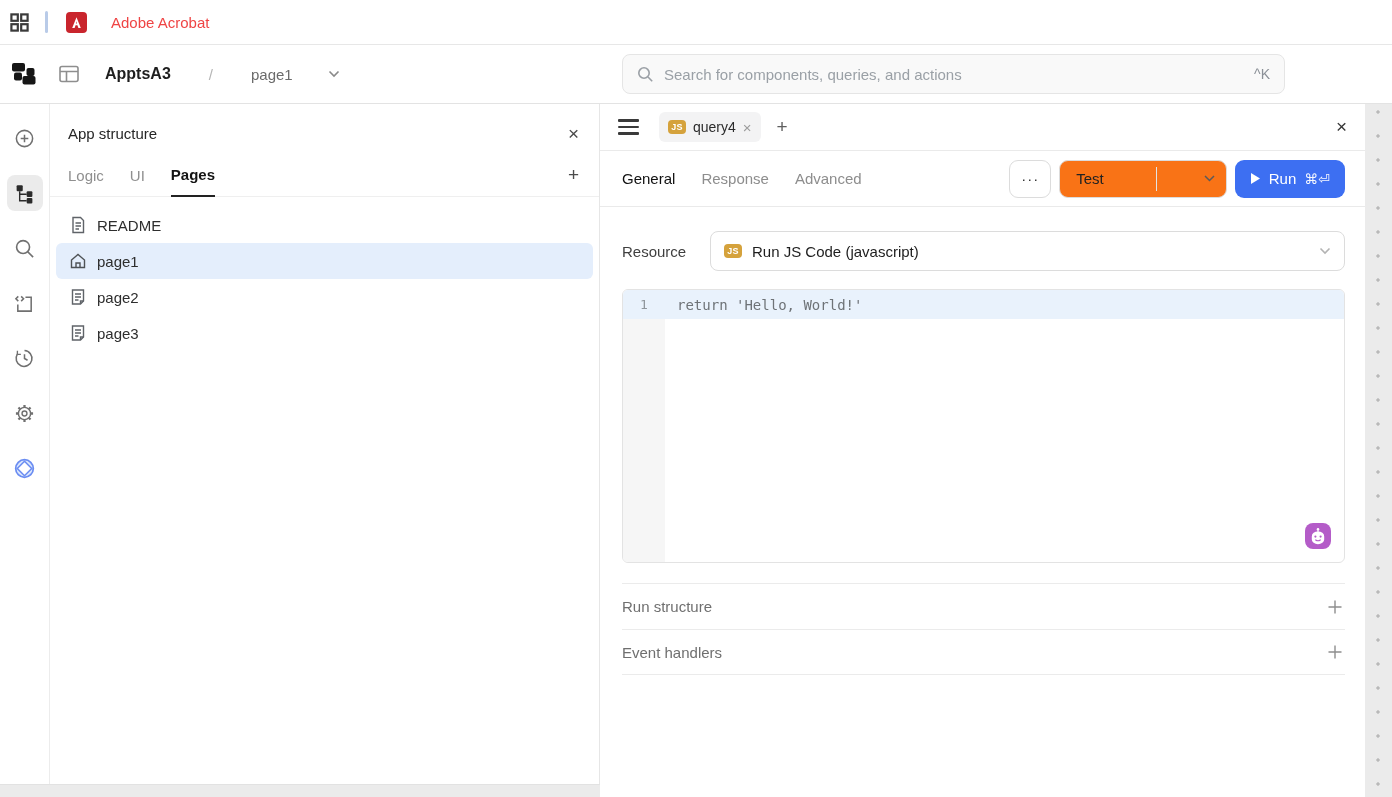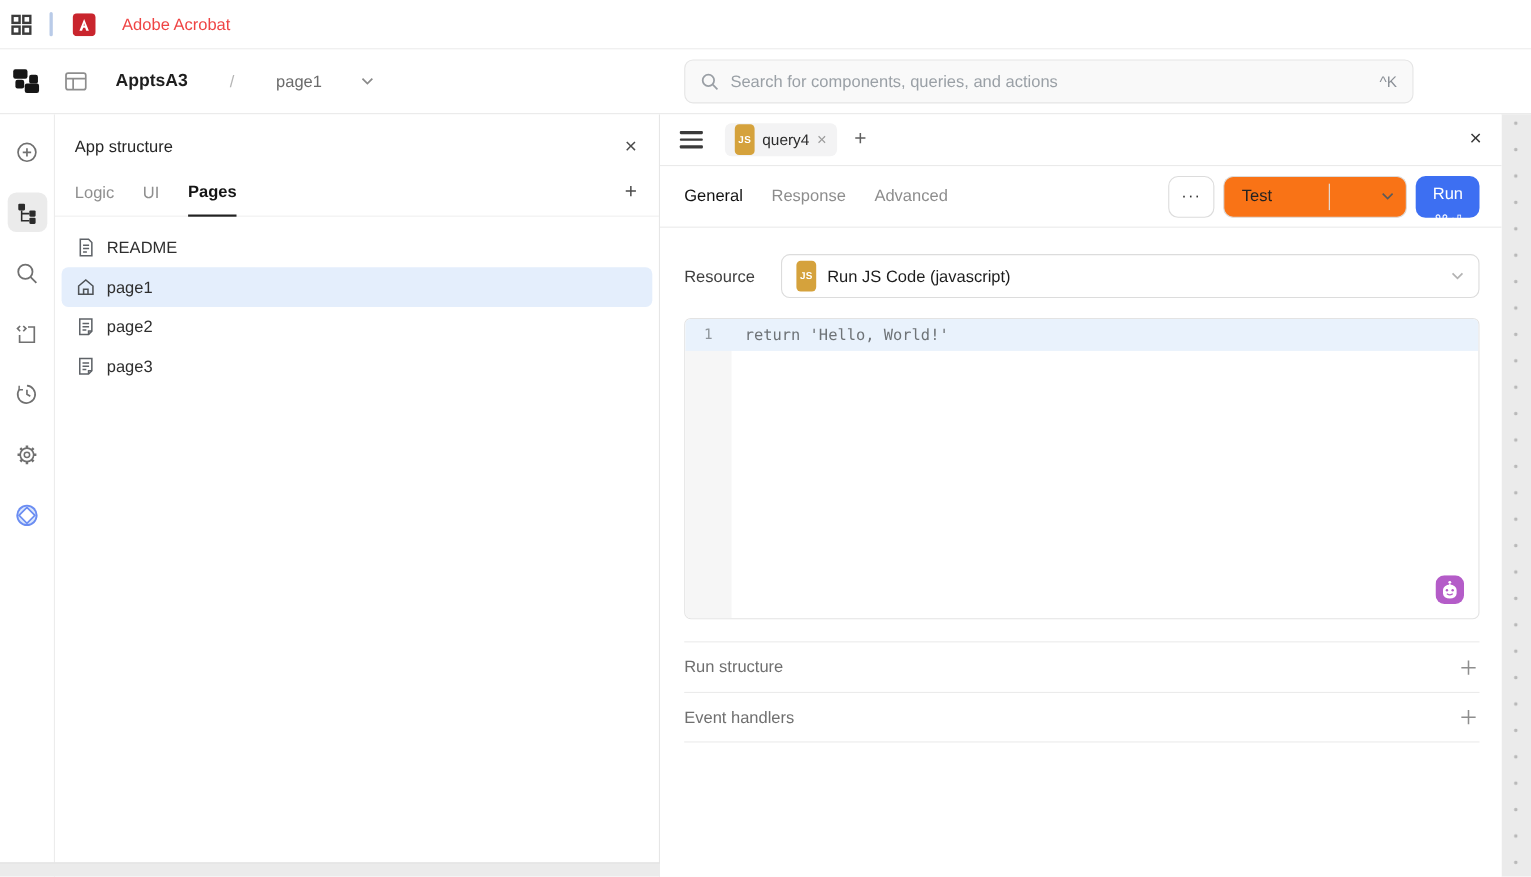--- a/index.html
+++ b/index.html
@@ -50,39 +50,39 @@
   .page-row { height:36px; display:flex; align-items:center; padding-left:13px; border-radius:6px; cursor:pointer; }
   .page-row.selected { background:#e4eefc; }
   .page-row .plabel { margin-left:10px; font-size:15px; color:#2e2e2e; }
 
   
   .query { flex:1; display:flex; flex-direction:column; background:#fff; z-index:2; }
   .qtabbar { height:47px; border-bottom:1px solid #eaeaea; display:flex; align-items:center; padding:0 18px; }
   .hamburger { display:flex; flex-direction:column; gap:4px; cursor:pointer; }
   .hamburger span { display:block; width:21px; height:2.4px; background:#3a3a3a; border-radius:1px; }
   .qtab { margin-left:20px; background:#f3f3f4; border-radius:6px; height:30px; display:flex; align-items:center; padding:0 9px; cursor:pointer; }
-  .js-badge { width:18px; height:28px; border-radius:4px; background:#d5a23c; color:#fff; font-size:9px; font-weight:bold;
+  .js-badge { width:18px; height:14px; border-radius:4px; background:#d5a23c; color:#fff; font-size:9px; font-weight:bold;
     display:flex; align-items:center; justify-content:center; letter-spacing:.3px; }
   .qtab-label { margin-left:7px; font-size:14px; color:#2b2b2b; }
   .qtab-close { margin-left:7px; color:#9b9b9b; font-size:15px; cursor:pointer; }
   .qtab-add { margin-left:16px; color:#5f5f5f; font-size:19px; cursor:pointer; }
   .qbar-close { margin-left:auto; font-size:19px; color:#373737; cursor:pointer; }
 
   .qsubbar { height:56px; border-bottom:1px solid #eaeaea; display:flex; align-items:center; padding:0 20px 0 22px; }
   .qstab { font-size:15px; color:#8d8d8d; margin-right:26px; cursor:pointer; }
   .qstab.active { color:#111; font-weight:500; }
   .qactions { margin-left:auto; display:flex; align-items:center; gap:8px; }
   .btn-more { width:42px; height:38px; border:1px solid #dcdcdc; border-radius:9px; background:#fff;
     display:flex; align-items:center; justify-content:center; font-size:15px; color:#333; letter-spacing:1px; cursor:pointer; }
   .btn-test { height:38px; border:1px solid #dcdcdc; border-radius:9px; background:#f97316; display:flex; align-items:stretch; cursor:pointer;gap:36px; }
   .btn-test .tlabel { display:flex; align-items:center; padding:0 16px; font-size:15px; color:#222; }
   .btn-test .tdiv { width:1px; background:#e3e3e3; margin:6px 0; }
   .btn-test .tcaret { display:flex; align-items:center; padding:0 11px; }
   .btn-run { height:38px; border:none; border-radius:9px; background:#3d6ff2; color:#fff; display:flex; align-items:center;
-    padding:0 15px; gap:8px; cursor:pointer;flex-direction:column; }
+    padding:0 15px; gap:8px; cursor:pointer; }
   .btn-run .rlabel { font-size:15px; font-weight:500; }
   .btn-run .rshortcut { font-size:14px; opacity:.95; font-family:"DejaVu Sans",sans-serif; }
 
   .qcontent { position:relative; padding:24px 20px 0 22px; flex:1; }
   .resource-row { display:flex; align-items:center; }
   .resource-label { width:88px; font-size:15px; color:#3f3f3f; }
   .resource-select { flex:1; height:40px; border:1px solid #dcdcdc; border-radius:8px; display:flex; align-items:center; padding:0 13px; cursor:pointer; background:#fff; }
   .resource-select .rs-label { margin-left:10px; font-size:15px; color:#1d1d1d; }
   .rs-caret { margin-left:auto; display:flex; }
 

